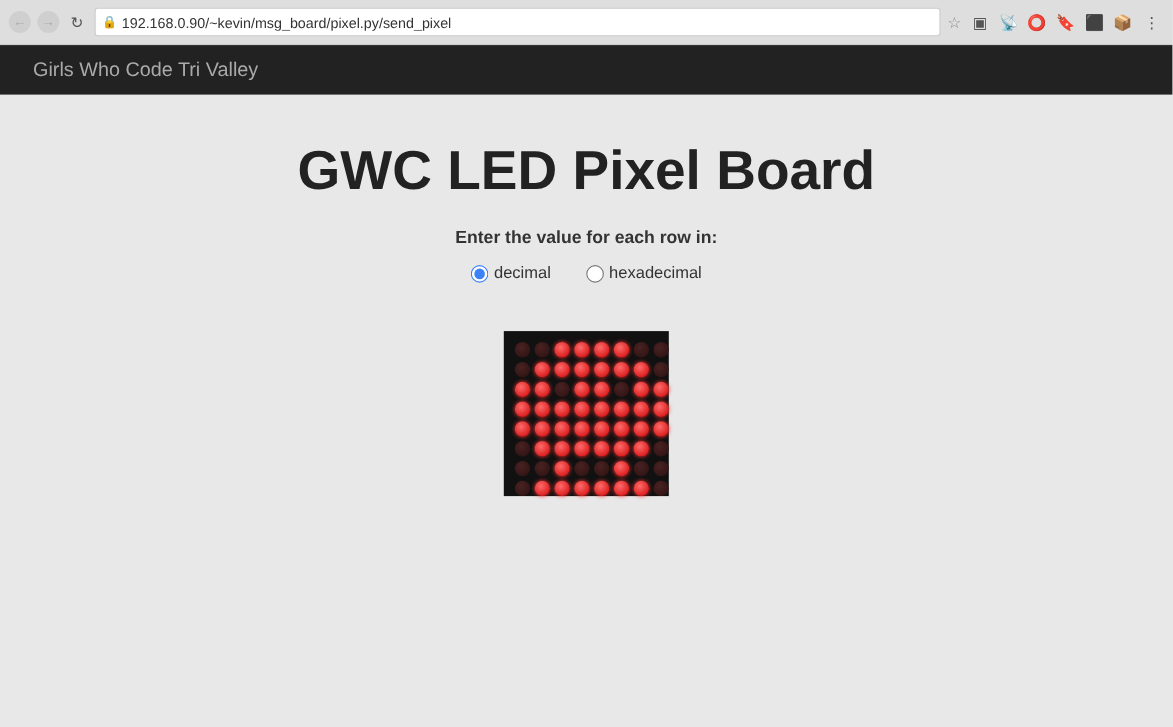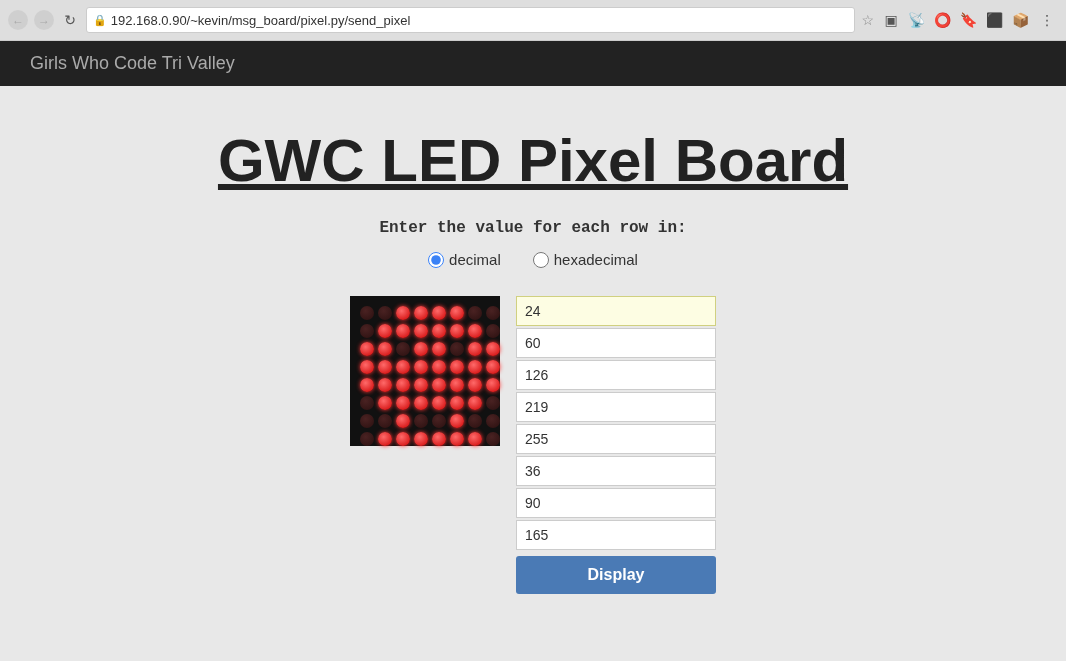--- a/index.html
+++ b/index.html
@@ -110,41 +110,39 @@
 
     
     .main-content {
       padding: 40px 20px;
       display: flex;
       flex-direction: column;
       align-items: center;
     }
 
     .page-title {
-      font-size: 60px;
+      font-size: 50px;
       font-weight: bold;
       color: #222;
       margin-bottom: 24px;
       text-align: center;
-      text-decoration: underline;
     }
 
     .subtitle {
       font-size: 16px;
       color: #333;
       margin-bottom: 14px;
       font-weight: bold;
-      font-family: Liberation Mono, monospace;
     }
 
     .radio-group {
       display: flex;
       align-items: center;
       gap: 32px;
-      margin-bottom: 28px;
+      margin-bottom: 44px;
     }
     .radio-label {
       display: flex;
       align-items: center;
       gap: 5px;
       font-size: 15px;
       color: #333;
       cursor: pointer;
     }
     .radio-label input[type="radio"] {
@@ -324,25 +322,14 @@
         <div class="led off"></div>
         <div class="led on"></div>
         <div class="led on"></div>
         <div class="led on"></div>
         <div class="led on"></div>
         <div class="led on"></div>
         <div class="led on"></div>
         <div class="led off"></div>
       </div>
 
-    <div class="input-column">
-      <input class="pixel-input" type="text" value="24" style="">
-      <input class="pixel-input" type="text" value="60" style="">
-      <input class="pixel-input" type="text" value="126" style="">
-      <input class="pixel-input" type="text" value="219" style="">
-      <input class="pixel-input" type="text" value="255" style="">
-      <input class="pixel-input" type="text" value="36" style="">
-      <input class="pixel-input" type="text" value="90" style="">
-      <input class="pixel-input" type="text" value="165" style="">
-      <button class="display-btn">Display</button>
-    </div>
   </div>
 </div>
 
 </body></html>

